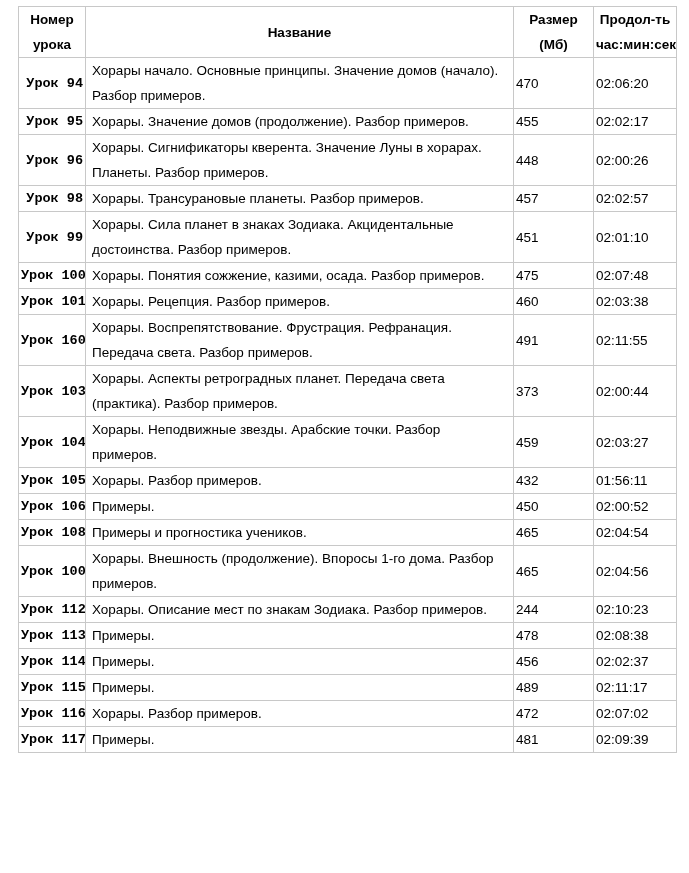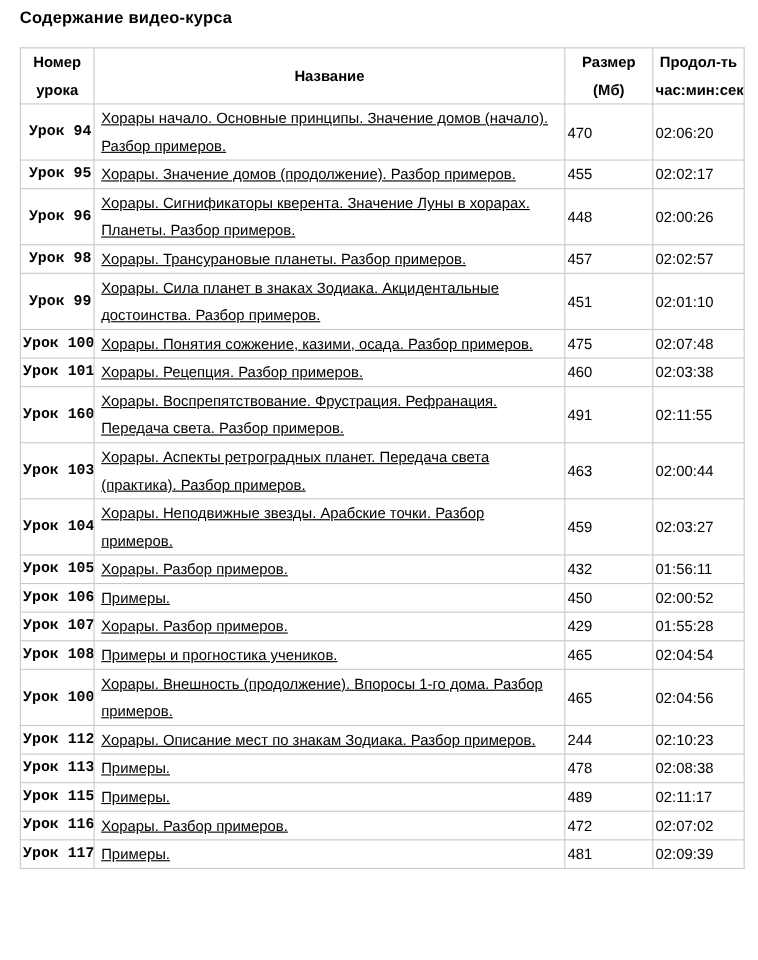--- a/index.html
+++ b/index.html
@@ -41,38 +41,36 @@
   .course-table td.td-lesson {
     font-weight: bold;
     text-align: right;
     padding: 0 2px;
     white-space: nowrap;
     font-family: Liberation Mono, monospace;
   }
   .course-table td.td-name {
     text-align: left;
     padding: 0 6px;
-    text-decoration: underline;
   }
   .course-table td.td-size,
   .course-table td.td-duration {
     text-align: left;
     padding: 0 2px;
     white-space: nowrap;
   }
   col.c-lesson   { width: 67px; }
   col.c-name     { width: 428px; }
   col.c-size     { width: 80px; }
   col.c-duration { width: 83px; }
 </style>
 </head>
 <body>
 
 <div class="page">
-  <div class="page-title">Содержание видео-курса</div>
 
   <table class="course-table">
     <colgroup>
       <col class="c-lesson">
       <col class="c-name">
       <col class="c-size">
       <col class="c-duration">
     </colgroup>
     <thead>
       <tr>
@@ -136,21 +134,21 @@
         </tr>
         <tr>
           <td class="td-lesson">Урок 160</td>
           <td class="td-name">Хорары. Воспрепятствование. Фрустрация. Рефранация. Передача света. Разбор примеров.</td>
           <td class="td-size">491</td>
           <td class="td-duration">02:11:55</td>
         </tr>
         <tr>
           <td class="td-lesson">Урок 103</td>
           <td class="td-name">Хорары. Аспекты ретроградных планет. Передача света (практика). Разбор примеров.</td>
-          <td class="td-size">463</td>
+          <td class="td-size">373</td>
           <td class="td-duration">02:00:44</td>
         </tr>
         <tr>
           <td class="td-lesson">Урок 104</td>
           <td class="td-name">Хорары. Неподвижные звезды. Арабские точки. Разбор примеров.</td>
           <td class="td-size">459</td>
           <td class="td-duration">02:03:27</td>
         </tr>
         <tr>
           <td class="td-lesson">Урок 105</td>
@@ -158,26 +156,20 @@
           <td class="td-size">432</td>
           <td class="td-duration">01:56:11</td>
         </tr>
         <tr>
           <td class="td-lesson">Урок 106</td>
           <td class="td-name">Примеры.</td>
           <td class="td-size">450</td>
           <td class="td-duration">02:00:52</td>
         </tr>
         <tr>
-          <td class="td-lesson">Урок 107</td>
-          <td class="td-name">Хорары. Разбор примеров.</td>
-          <td class="td-size">429</td>
-          <td class="td-duration">01:55:28</td>
-        </tr>
-        <tr>
           <td class="td-lesson">Урок 108</td>
           <td class="td-name">Примеры и прогностика учеников.</td>
           <td class="td-size">465</td>
           <td class="td-duration">02:04:54</td>
         </tr>
         <tr>
           <td class="td-lesson">Урок 100</td>
           <td class="td-name">Хорары. Внешность (продолжение). Впоросы 1-го дома. Разбор примеров.</td>
           <td class="td-size">465</td>
           <td class="td-duration">02:04:56</td>
@@ -186,20 +178,26 @@
           <td class="td-lesson">Урок 112</td>
           <td class="td-name">Хорары. Описание мест по знакам Зодиака. Разбор примеров.</td>
           <td class="td-size">244</td>
           <td class="td-duration">02:10:23</td>
         </tr>
         <tr>
           <td class="td-lesson">Урок 113</td>
           <td class="td-name">Примеры.</td>
           <td class="td-size">478</td>
           <td class="td-duration">02:08:38</td>
+        </tr>
+        <tr>
+          <td class="td-lesson">Урок 114</td>
+          <td class="td-name">Примеры.</td>
+          <td class="td-size">456</td>
+          <td class="td-duration">02:02:37</td>
         </tr>
         <tr>
           <td class="td-lesson">Урок 115</td>
           <td class="td-name">Примеры.</td>
           <td class="td-size">489</td>
           <td class="td-duration">02:11:17</td>
         </tr>
         <tr>
           <td class="td-lesson">Урок 116</td>
           <td class="td-name">Хорары. Разбор примеров.</td>

